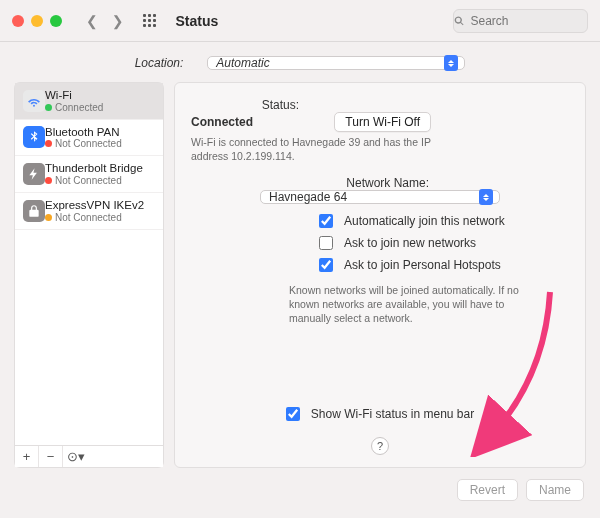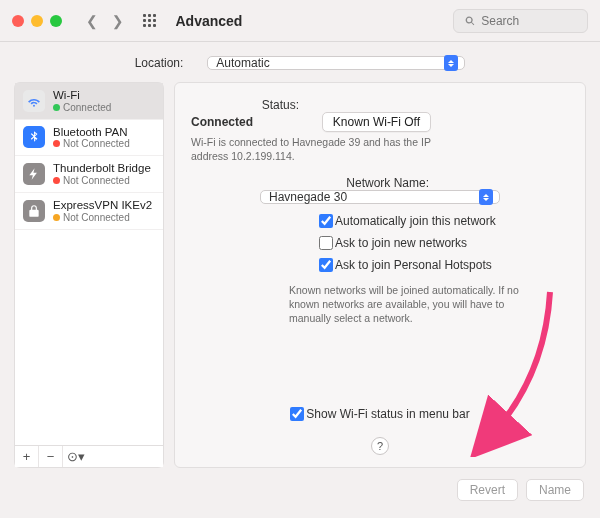--- a/index.html
+++ b/index.html
@@ -6,32 +6,32 @@
   html, body { width: 600px; height: 518px; background: #f3f0f0; overflow: hidden; }
   .titlebar { height: 42px; display: flex; align-items: center; padding: 0 12px; border-bottom: 1px solid #dcd9d9; gap: 10px; background: #f3f0f0; }
   .traffic { display: flex; gap: 7px; }
   .dot { width: 12px; height: 12px; border-radius: 50%; }
   .dot.red { background: #ff5f57; } .dot.yellow { background: #febc2e; } .dot.green { background: #28c840; }
   .navarr { display: flex; gap: 6px; margin-left: 10px; }
   .navarr span { color: #888; font-size: 14px; padding: 2px 4px; cursor: default; }
   .grid-icon { width: 14px; height: 14px; margin-left: 6px; display: grid; grid-template-columns: repeat(3,3px); grid-template-rows: repeat(3,3px); gap: 2px; }
   .grid-icon i { background: #555; border-radius: 1px; }
   .title { font-weight: 600; font-size: 14px; margin-left: 8px; color: #2a2a2a; }
-  .searchwrap { margin-left: auto; background: #eceaea; border: 1px solid #dcd9d9; border-radius: 6px; height: 24px; width: 135px; display: flex; align-items: center; padding: 0 11px; gap: 6px; }
+  .searchwrap { margin-left: auto; background: #eceaea; border: 1px solid #dcd9d9; border-radius: 6px; height: 24px; width: 135px; display: flex; align-items: center; padding: 0 0; gap: 6px; }
   .searchwrap svg { width: 12px; height: 12px; fill: #8a8a8a; }
   .searchwrap input { border: none; background: transparent; outline: none; font-size: 12px; width: 100%; color: #444; }
-  .locrow { display: flex; align-items: center; justify-content: center; gap: 24px; padding: 14px 0 12px; font-size: 12px; color: #333; }
+  .locrow { display: flex; align-items: center; justify-content: center; gap: 24px; padding: 14px 0 12px; font-size: 12px; color: #333; font-style: italic; }
   .select { background: #fff; border: 1px solid #d0cccc; border-radius: 5px; height: 14px; display: inline-flex; align-items: center; padding: 0 6px 0 8px; font-size: 12px; position: relative; }
   .select .caret { margin-left: auto; width: 14px; height: 16px; background: #3b7bff; border-radius: 3px; display: flex; flex-direction: column; align-items: center; justify-content: center; gap: 0; }
   .select .caret::before { content: ""; border-left: 3px solid transparent; border-right: 3px solid transparent; border-bottom: 3px solid #fff; }
   .select .caret::after { content: ""; border-left: 3px solid transparent; border-right: 3px solid transparent; border-top: 3px solid #fff; margin-top: 1px; }
   .locrow .select { width: 258px; justify-content: space-between; }
   .body { display: flex; gap: 10px; padding: 0 14px 0 14px; height: calc(100% - 42px - 46px - 44px); }
   .sidebar { width: 150px; background: #fff; border: 1px solid #e1dede; border-radius: 6px; display: flex; flex-direction: column; }
-  .svc { display: flex; align-items: center; gap: 8px; padding: 6px 8px; border-bottom: 1px solid #f1efef; cursor: default; }
+  .svc { display: flex; align-items: center; padding: 6px 8px; border-bottom: 1px solid #f1efef; cursor: default; }
   .svc.selected { background: #e4e1e1; }
   .svc .icon { width: 22px; height: 22px; border-radius: 5px; display: flex; align-items: center; justify-content: center; color: #fff; font-size: 12px; flex-shrink: 0; }
   .svc .icon svg { width: 14px; height: 14px; fill: currentColor; }
   .svc .txt { display: flex; flex-direction: column; line-height: 1.1; }
   .svc .name { font-size: 11.5px; color: #222; white-space: nowrap; overflow: hidden; text-overflow: ellipsis; max-width: 104px; }
   .svc .status { font-size: 10px; color: #777; display: flex; align-items: center; gap: 3px; }
   .stdot { width: 7px; height: 7px; border-radius: 50%; display: inline-block; }
   .stdot.green { background: #32c758; } .stdot.red { background: #ff4b3e; } .stdot.amber { background: #f6a623; }
   .sidebar .spacer { flex: 1; }
   .sidefoot { border-top: 1px solid #e1dede; display: flex; height: 22px; }
@@ -39,21 +39,21 @@
   .sidefoot button:last-child { border-right: none; flex: 1; justify-content: flex-start; padding-left: 4px; }
   .main { flex: 1; background: #f8f6f6; border: 1px solid #e1dede; border-radius: 6px; padding: 12px 16px 12px 16px; position: relative; font-size: 12px; color: #333; display: flex; flex-direction: column; }
   .row { display: flex; align-items: flex-start; margin-bottom: 10px; flex-direction: column; }
   .lab { width: 118px; text-align: right; padding-right: 10px; padding-top: 3px; color: #333; flex-shrink: 0; }
   .val { flex: 1; }
   .statline { display: flex; align-items: center; gap: 10px; }
   .bold { font-weight: 600; }
   .macbtn { background: #fff; border: 1px solid #d6d2d2; border-radius: 5px; padding: 2px 10px; font-size: 12px; color: #222; cursor: default; box-shadow: 0 1px 0 rgba(0,0,0,.03); }
   .subtext { font-size: 10.5px; color: #6b6b6b; line-height: 1.3; margin-top: 4px; }
   .netsel { width: 240px; justify-content: space-between; }
-  .checkrow { display: flex; align-items: flex-end; gap: 2px; margin-left: 128px; margin-bottom: 8px; }
+  .checkrow { display: flex; align-items: flex-end; gap: 11px; margin-left: 128px; margin-bottom: 8px; }
   .checkrow input { width: 14px; height: 14px; accent-color: #2f7bff; }
   .checkrow label { font-size: 12px; }
   .hint { margin-left: 98px; margin-right: 20px; }
   .mainfoot { margin-top: auto; display: flex; align-items: center; gap: 8px; padding-top: 8px; flex-direction: column; }
   .mainfoot .checkrow { margin-left: 0; margin-bottom: 0; }
   .help { width: 18px; height: 18px; border: 1px solid #c9c5c5; border-radius: 50%; display: flex; align-items: center; justify-content: center; font-size: 11px; color: #555; background: #fff; }
   .arrow { position: absolute; pointer-events: none; }
   .footer { height: 44px; display: flex; justify-content: flex-end; align-items: center; gap: 8px; padding: 0 16px; }
   .footbtn { background: #fff; border: 1px solid #dedada; border-radius: 5px; padding: 3px 12px; font-size: 12px; color: #9a9a9a; }
 </style>
@@ -74,21 +74,21 @@
       <i></i>
       <i></i>
       <i></i>
       <i></i>
       <i></i>
       <i></i>
       <i></i>
       <i></i>
       <i></i>
     </div>
-  <div class="title">Advanced</div>
+  <div class="title">Status</div>
   <div class="searchwrap">
     <svg viewBox="0 0 16 16">
         <path d="M6.5 1a5.5 5.5 0 014.38 8.83l3.65 3.64-1.06 1.06-3.64-3.65A5.5 5.5 0 116.5 1zm0 2a3.5 3.5 0 100 7 3.5 3.5 0 000-7z"></path>
       </svg>
     <input type="text" placeholder="Search" style="">
   </div>
 </div>
 
 <div class="locrow">
   <span>Location:</span>
@@ -167,31 +167,31 @@
     </div>
   </div>
 
   <div class="main">
     <div class="row">
       <div class="lab">Status:</div>
       <div class="val">
         <div class="statline">
           <span class="bold">Connected</span>
           <span style="flex:1"></span>
-          <button class="macbtn">Known Wi-Fi Off</button>
+          <button class="macbtn">Turn Wi-Fi Off</button>
         </div>
         <div class="subtext" style="max-width:240px">Wi-Fi is connected to Havnegade 39 and has the IP address 10.2.199.114.</div>
       </div>
     </div>
 
     <div class="row" style="align-items:center">
       <div class="lab">Network Name:</div>
       <div class="val">
         <div class="select netsel">
-          <span>Havnegade 30</span>
+          <span>Havnegade 64</span>
           <span class="caret"></span>
         </div>
       </div>
     </div>
 
     <div class="checkrow">
       <input type="checkbox" checked="" style="">
       <label>Automatically join this network</label>
     </div>
     <div class="checkrow">

